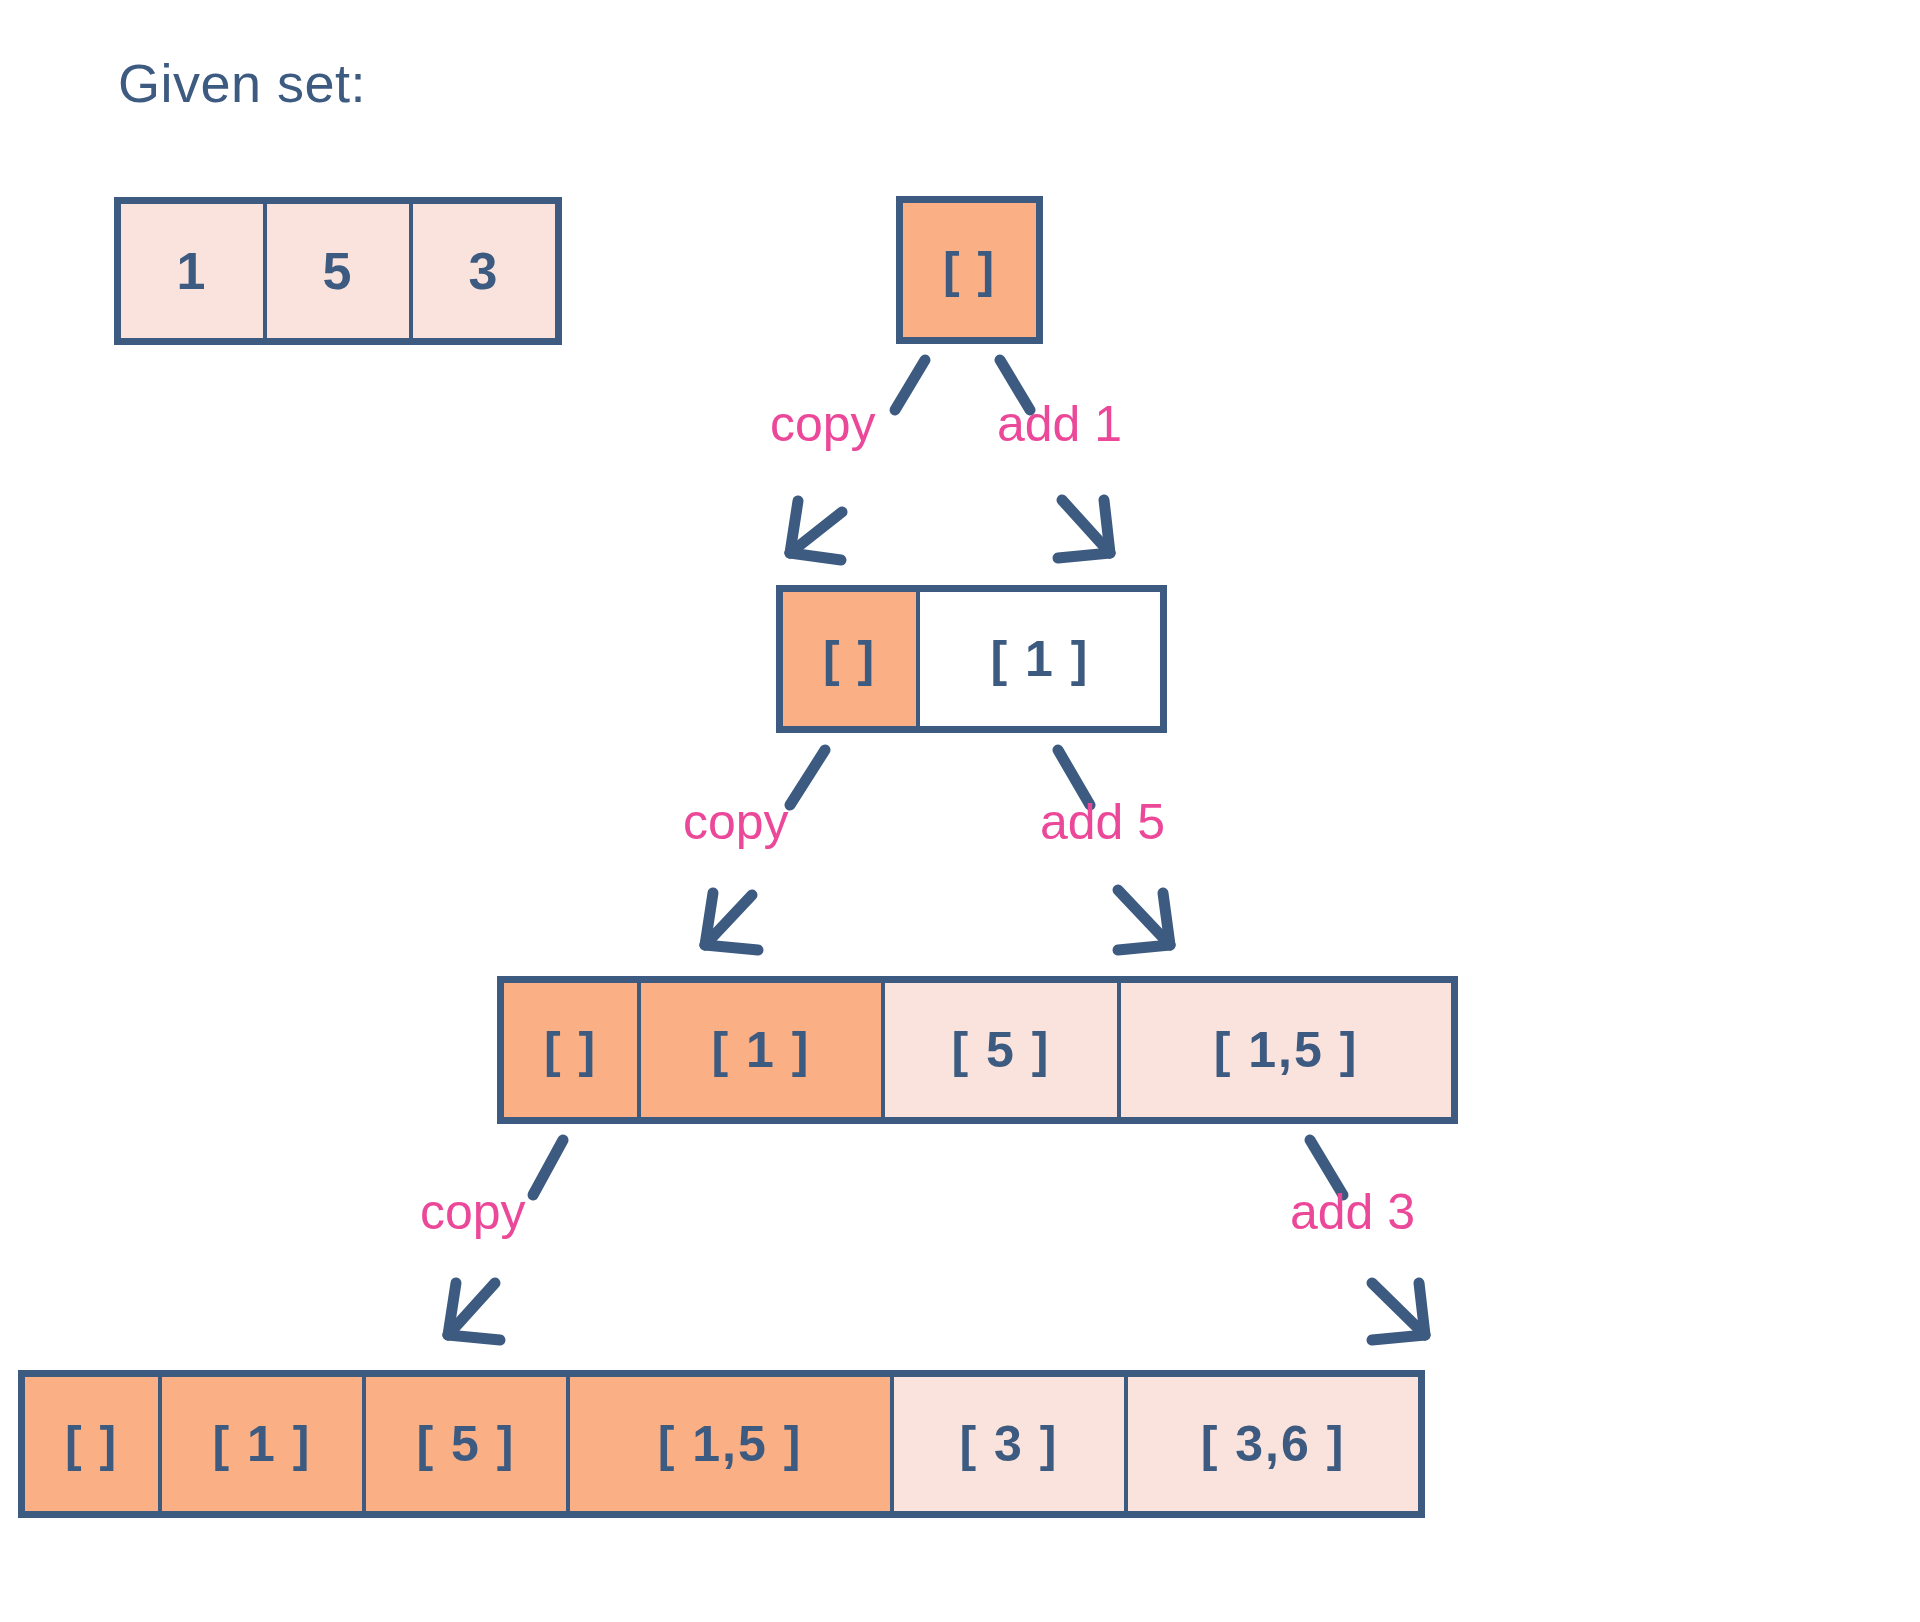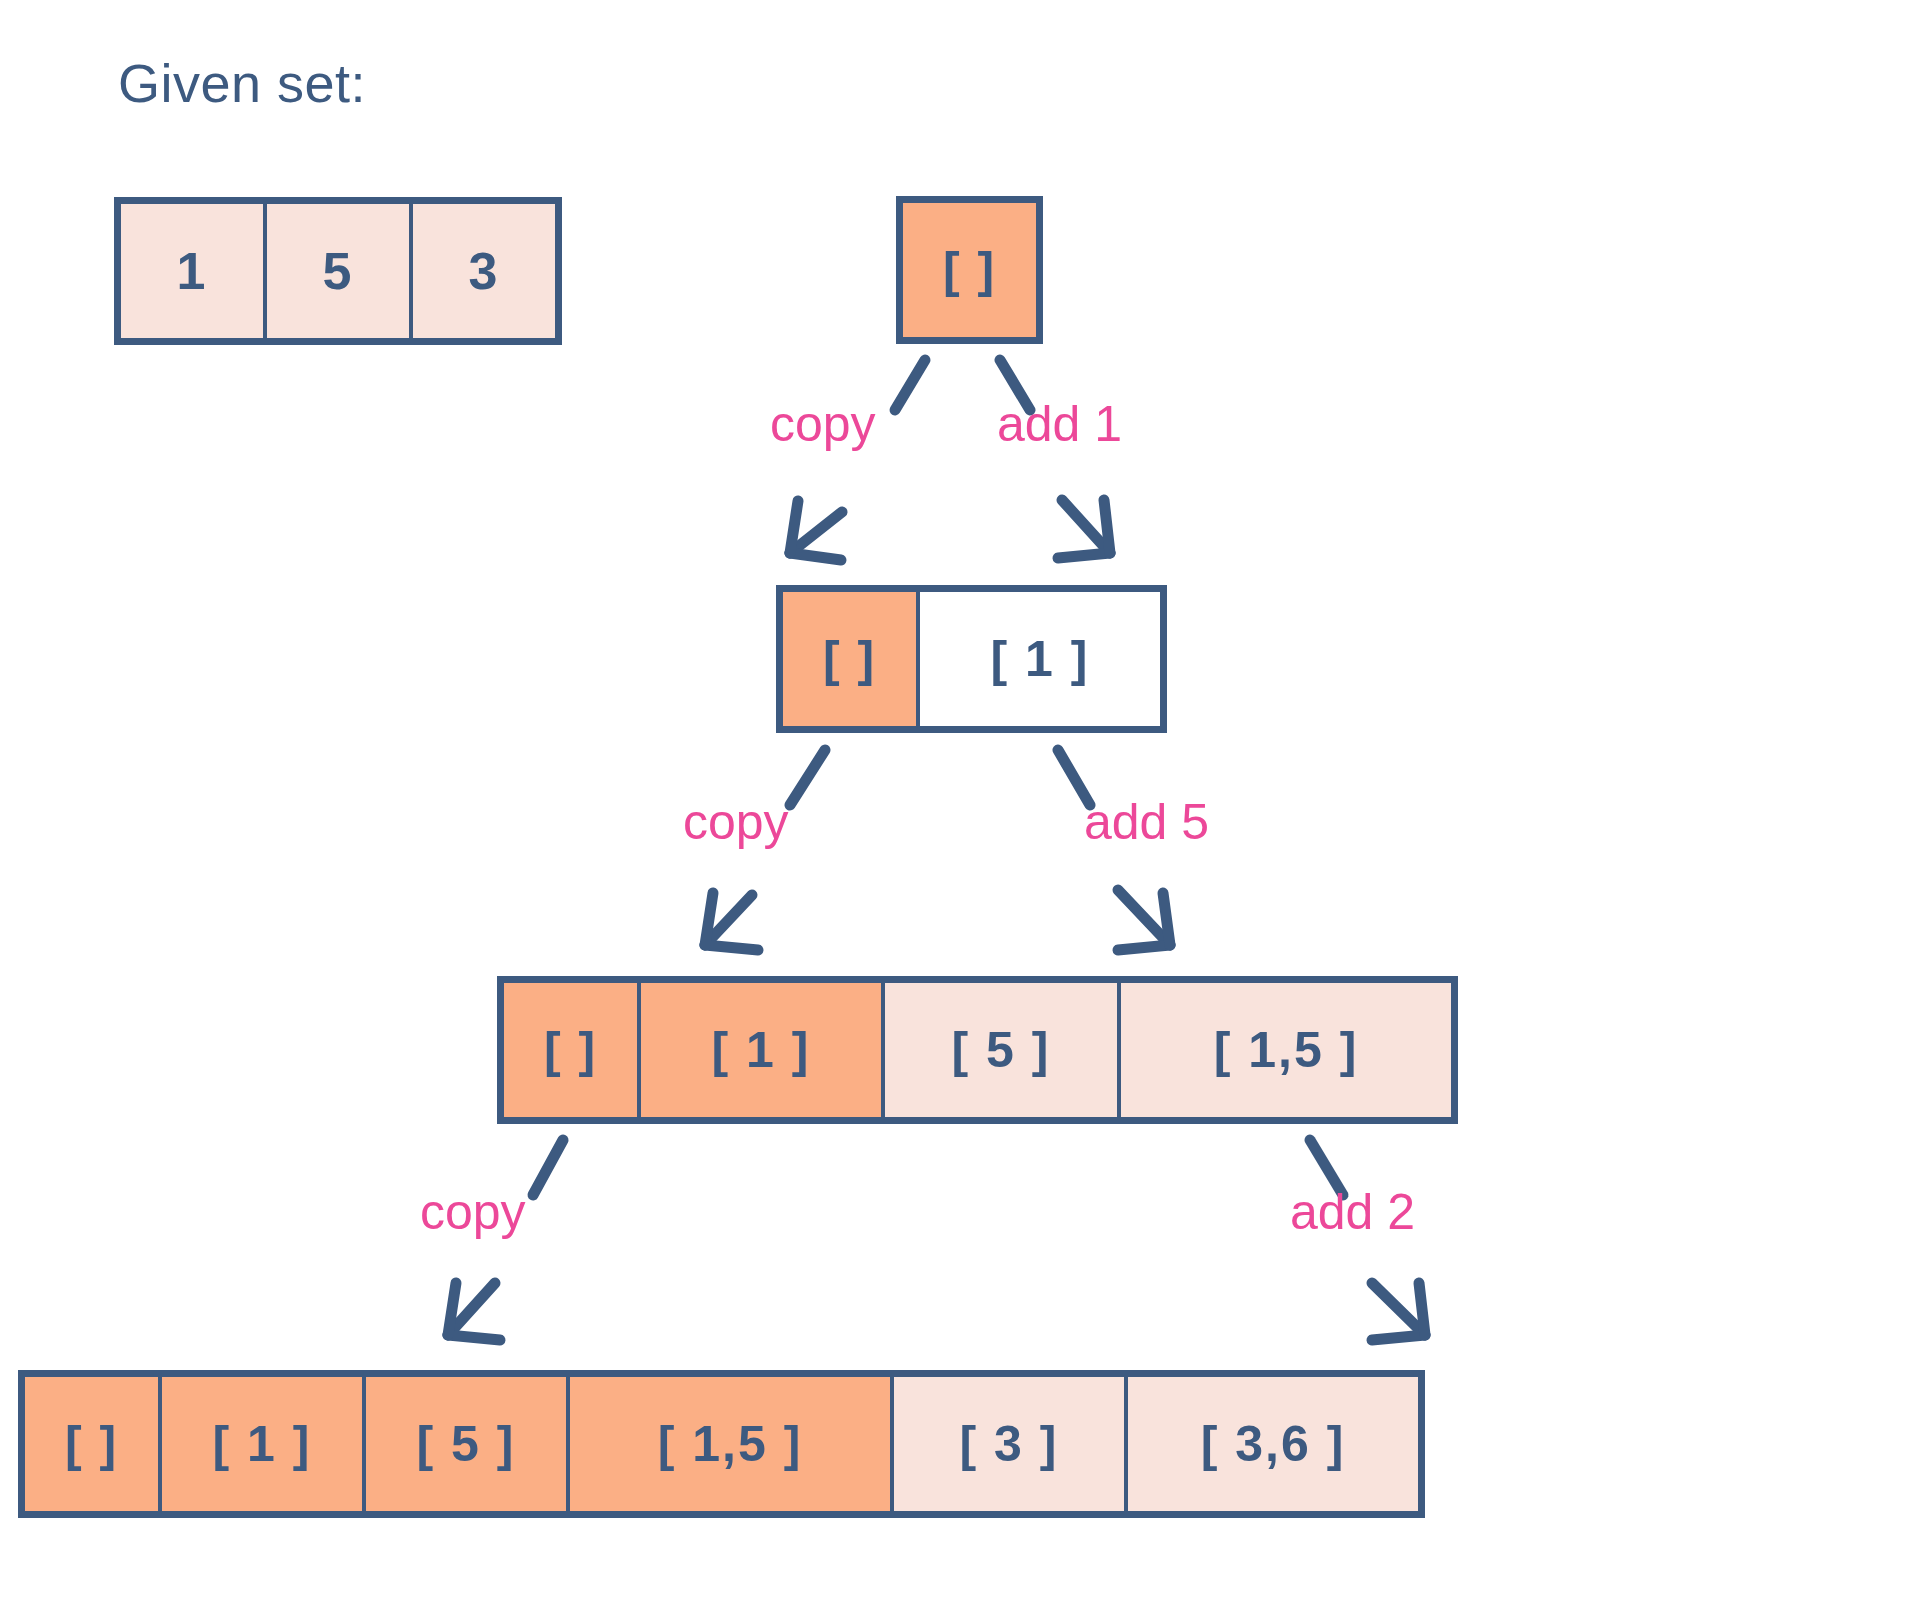--- a/index.html
+++ b/index.html
@@ -212,31 +212,31 @@
 
   <div class="edge-label" style="left:770px; top:395px;">copy</div>
   <div class="edge-label" style="left:985px; top:395px;margin-left:12px;">add 1</div>
 
   <div class="row" id="level-2">
     <div class="cell fill-orange">[ ]</div>
     <div class="cell fill-white wide">[ 1 ]</div>
   </div>
 
   <div class="edge-label" style="left:683px; top:793px;">copy</div>
-  <div class="edge-label" style="left:1084px; top:793px;">add 5</div>
+  <div class="edge-label" style="left:1040px; top:793px;">add 5</div>
 
   <div class="row" id="level-3">
     <div class="cell fill-orange">[ ]</div>
     <div class="cell fill-orange w2">[ 1 ]</div>
     <div class="cell fill-pink w3">[ 5 ]</div>
     <div class="cell fill-pink w4">[ 1,5 ]</div>
   </div>
 
   <div class="edge-label" style="left:420px; top:1183px;">copy</div>
-  <div class="edge-label" style="left:1290px; top:1183px;">add 2</div>
+  <div class="edge-label" style="left:1290px; top:1183px;">add 3</div>
 
   <div class="row" id="level-4">
     <div class="cell fill-orange c1">[ ]</div>
     <div class="cell fill-orange c2">[ 1 ]</div>
     <div class="cell fill-orange c3">[ 5 ]</div>
     <div class="cell fill-orange c4">[ 1,5 ]</div>
     <div class="cell fill-pink   c5">[ 3 ]</div>
     <div class="cell fill-pink   c6">[ 3,6 ]</div>
   </div>
 

